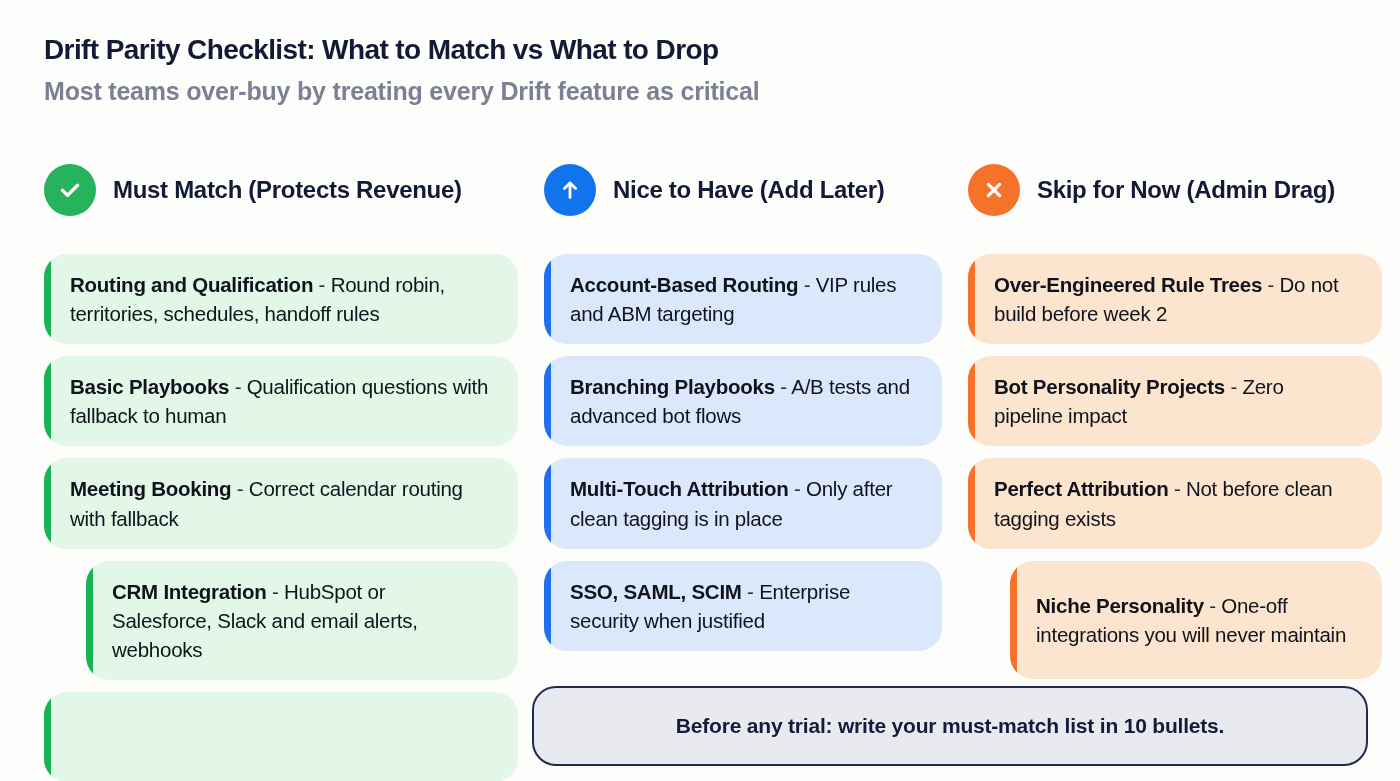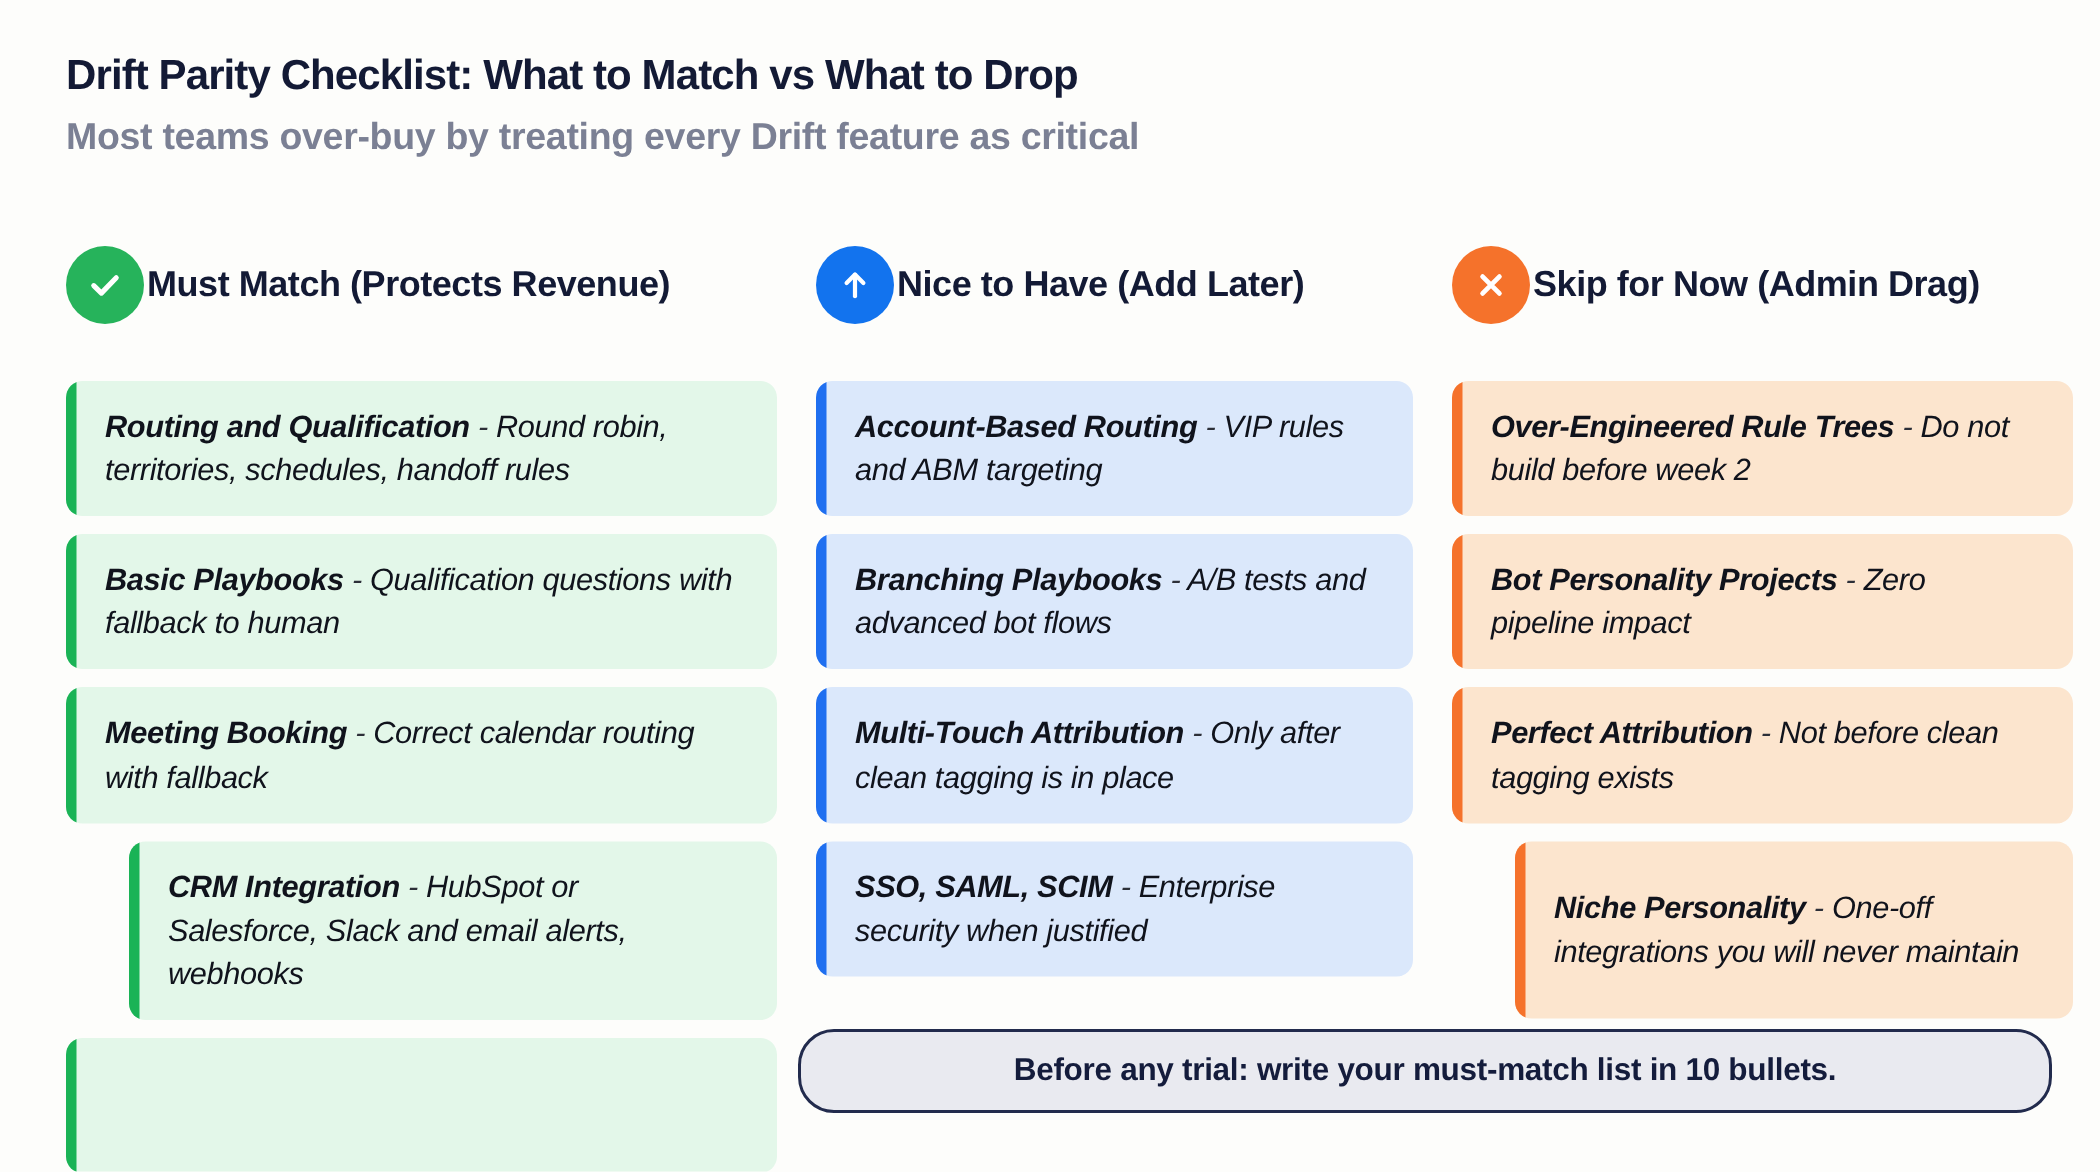--- a/index.html
+++ b/index.html
@@ -55,21 +55,21 @@
     gap: 26px;
   }
 
   .col-0 { flex: 0 0 474px; }
   .col-1 { flex: 0 0 398px; }
   .col-2 { flex: 0 0 414px; }
 
   .col-head {
     display: flex;
     align-items: center;
-    gap: 2px;
+    gap: 17px;
     height: 56px;
     margin-bottom: 36px;
   }
 
   .badge {
     width: 52px;
     height: 52px;
     border-radius: 50%;
     flex: 0 0 52px;
     display: flex;
@@ -88,28 +88,27 @@
     color: #131a35;
     letter-spacing: -0.3px;
     white-space: nowrap;
   }
 
   
   .cards { display: flex; flex-direction: column; gap: 12px; }
 
   .card {
     position: relative;
-    border-radius: 11px;
+    border-radius: 23px;
     padding: 16px 28px 16px 26px;
     overflow: hidden;
     font-size: 20.5px;
     line-height: 1.42;
     letter-spacing: -0.25px;
     color: #10131c;
-    font-style: italic;
   }
 
   .card .accent {
     position: absolute;
     left: 0; top: 0; bottom: 0;
     width: 7px;
     border-top-left-radius: 11px;
     border-bottom-left-radius: 11px;
   }
 
@@ -128,21 +127,21 @@
   
   .h2 { min-height: 90px; display: flex; align-items: center; }
   .h3 { min-height: 118px; display: flex; align-items: center; margin-left: 42px; }
 
   
   .callout {
     position: absolute;
     left: 532px;
     top: 686px;
     width: 836px;
-    height: 56px;
+    height: 80px;
     background: #e9eaf0;
     border: 2.5px solid #222b4d;
     border-radius: 24px;
     display: flex;
     flex-direction: column;
     align-items: center;
     justify-content: center;
     text-align: center;
   }
 

